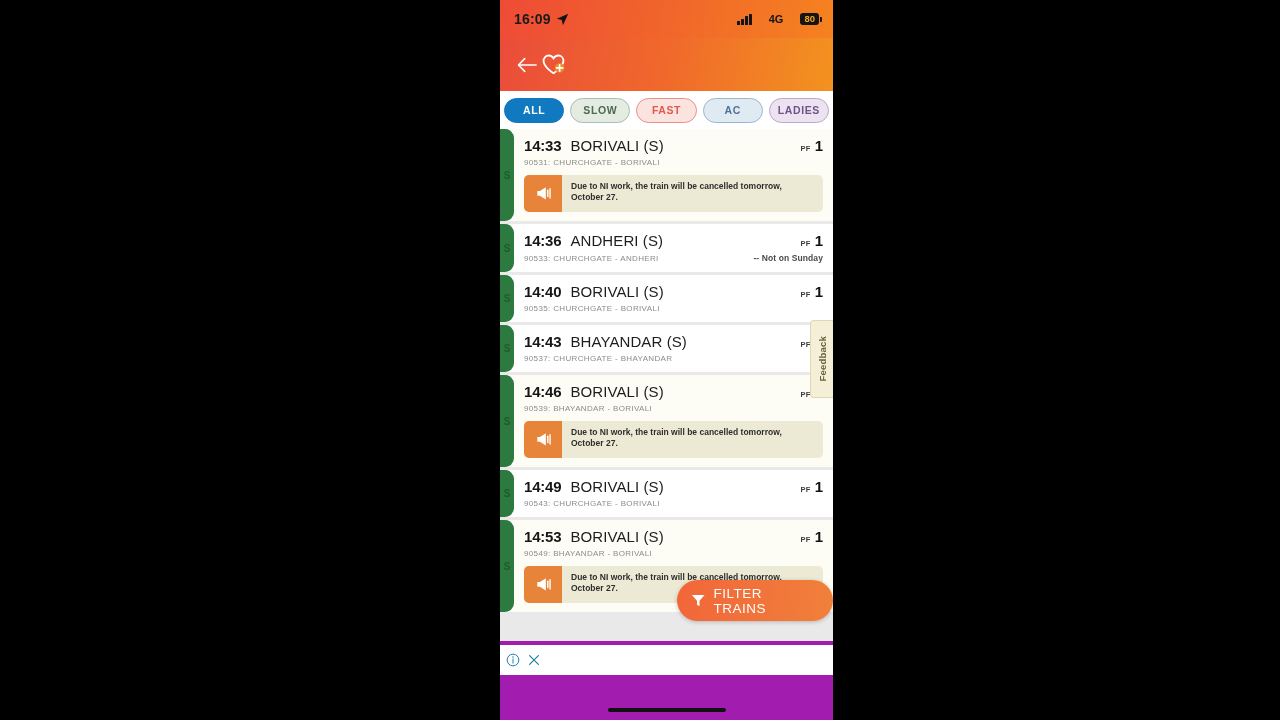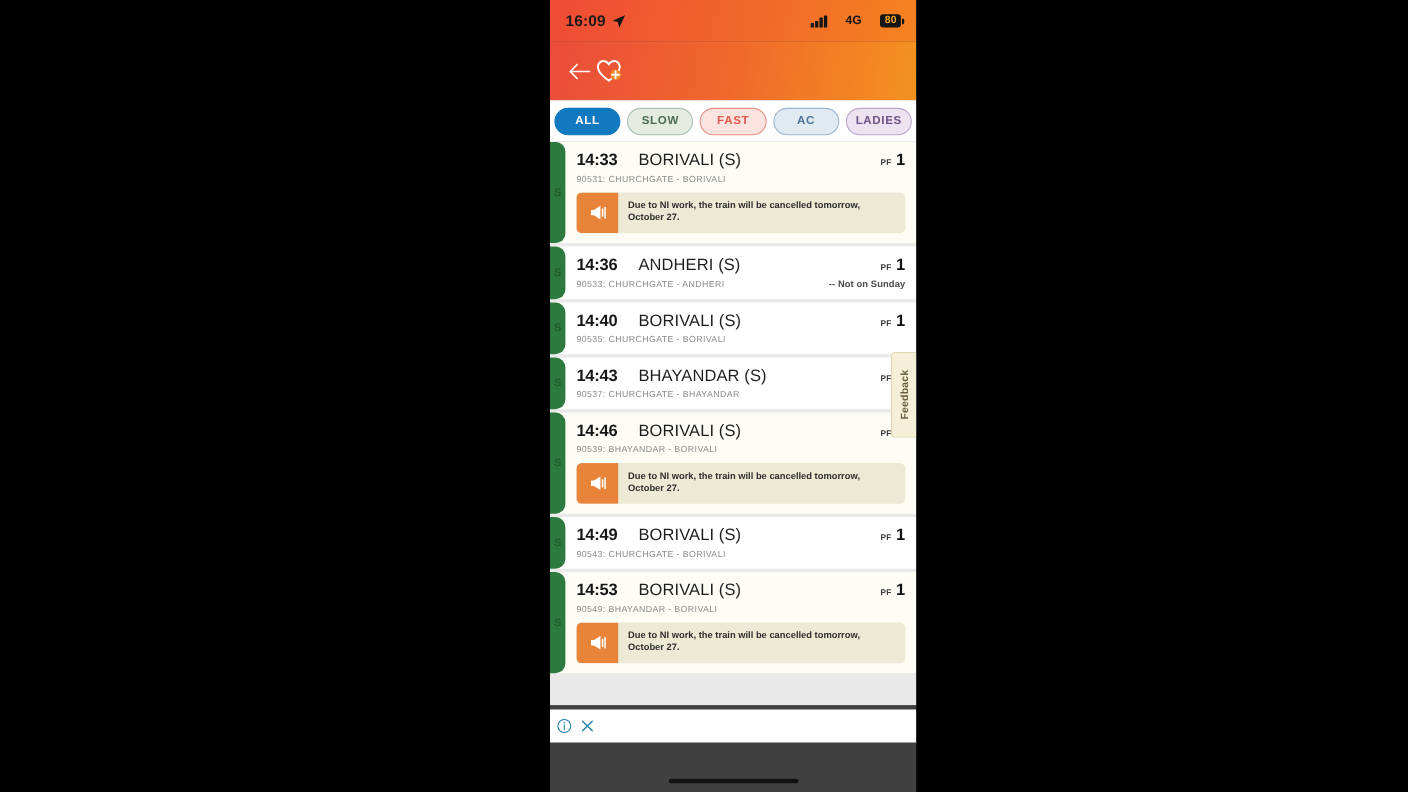--- a/index.html
+++ b/index.html
@@ -17,21 +17,21 @@
     height: 720px;
     background: #000;
   }
   
   #phone {
     position: absolute;
     left: 500px;
     top: 0;
     width: 333px;
     height: 720px;
-    background: #404040;
+    background: #a21caf;
     overflow: hidden;
   }
   
   .statusbar {
     position: relative;
     height: 38px;
     background: linear-gradient(100deg, #ef4b36 0%, #f0632c 45%, #f58220 100%);
     display: flex;
     align-items: center;
     justify-content: space-between;
@@ -159,21 +159,21 @@
   }
   .r-time {
     font-size: 15px;
     font-weight: bold;
     color: #161616;
     letter-spacing: -.2px;
   }
   .r-dest {
     font-size: 15px;
     color: #1d1d1d;
-    margin-left: 19px;
+    margin-left: 9px;
     letter-spacing: .1px;
   }
   .r-pf {
     margin-left: auto;
     display: flex;
     align-items: baseline;
     gap: 4px;
   }
   .pf-label { font-size: 7.5px; font-weight: bold; color: #3b3b3b; letter-spacing:.3px;}
   .pf-num { font-size: 15px; font-weight: bold; color: #111; }
@@ -478,20 +478,26 @@
             </div>
             <div class="announce-text">Due to NI work, the train will be cancelled tomorrow, October 27.</div>
           </div>
         </div>
       </div>
 
     <div class="feedback">
       <span>Feedback</span>
     </div>
 
+    <div class="fab">
+      <svg width="15" height="15" viewBox="0 0 16 16">
+        <path d="M1 2 H15 L9.4 8.4 V14.4 L6.6 12.8 V8.4 Z" fill="#ffffff"></path>
+      </svg>
+      <span>FILTER TRAINS</span>
+    </div>
 
     <div class="adbar">
       <span class="ad-icon">
         <svg width="14" height="14" viewBox="0 0 16 16">
           <circle cx="8" cy="8" r="6.7" fill="none" stroke="#1a7fa8" stroke-width="1.1"></circle>
           <circle cx="8" cy="4.6" r="0.85" fill="#1a7fa8"></circle>
           <path d="M8 6.8 V11.6" stroke="#1a7fa8" stroke-width="1.1" stroke-linecap="round"></path>
         </svg>
       </span>
       <span class="ad-icon">

